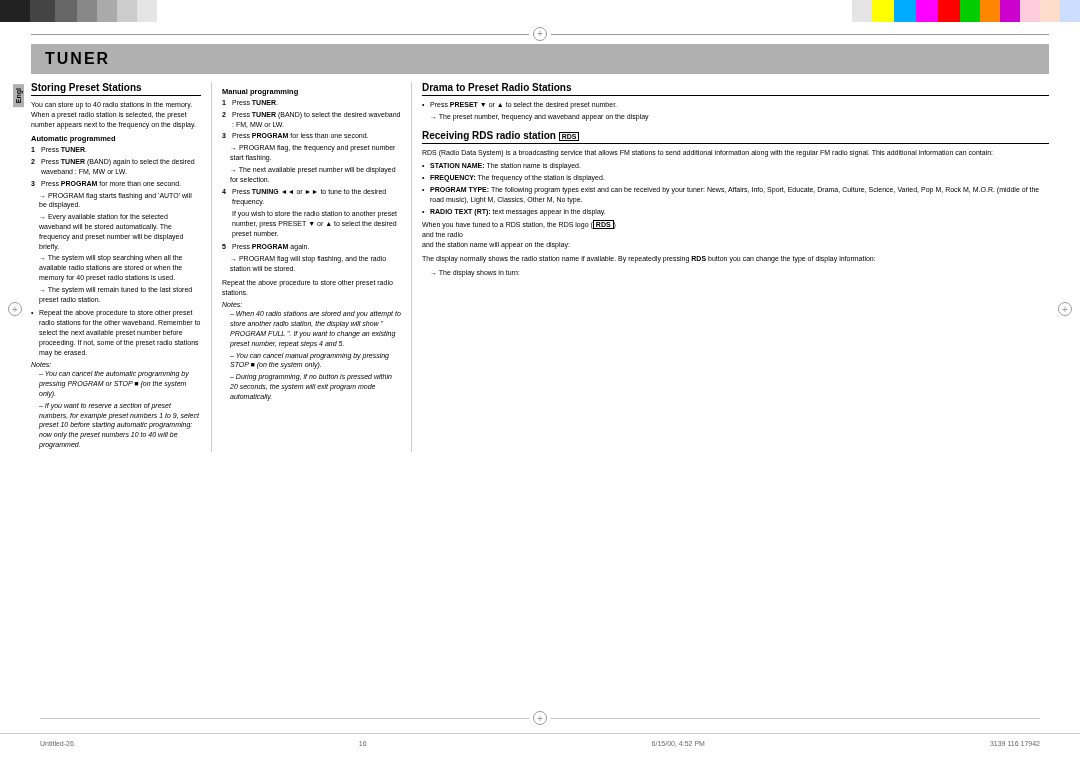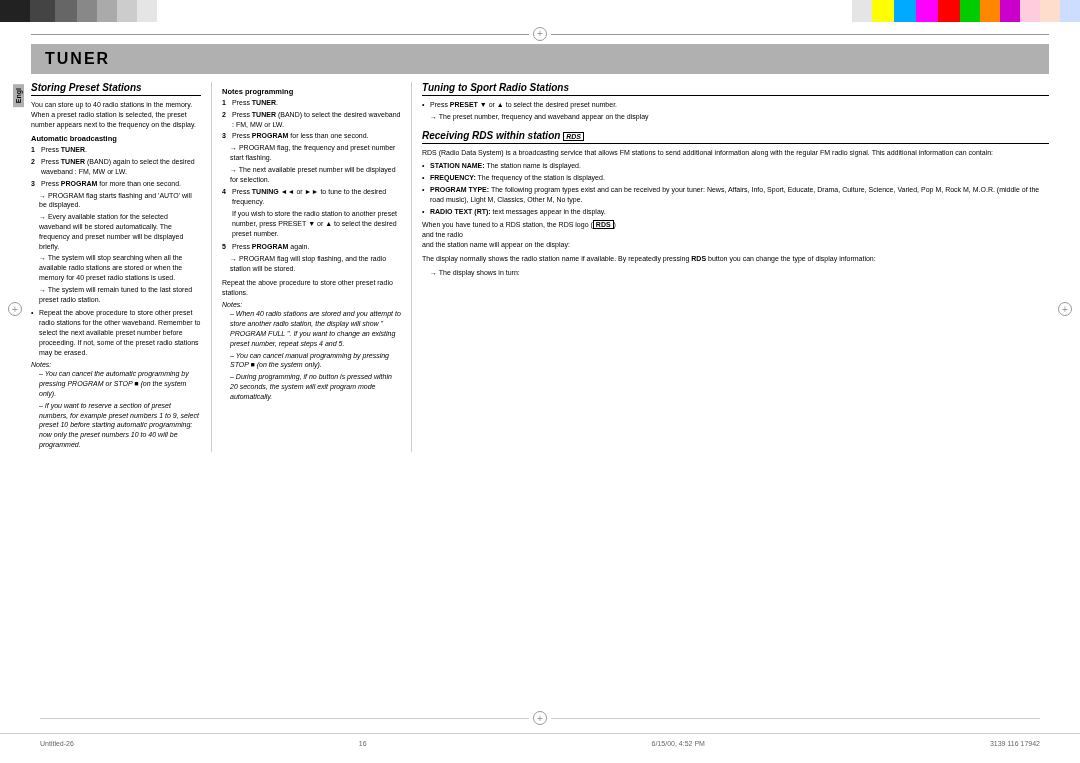--- a/index.html
+++ b/index.html
@@ -117,21 +117,20 @@
       padding: 4px 2px;
       color: #000;
     }
 
     .section-title {
       font-size: 10px;
       font-weight: bold;
       margin-bottom: 4px;
       border-bottom: 1px solid #000;
       padding-bottom: 2px;
-      font-style: italic;
     }
 
     .body-text {
       font-size: 7px;
       line-height: 1.4;
       margin-bottom: 4px;
     }
 
     .sub-heading {
       font-size: 7.5px;
@@ -317,21 +316,21 @@
   
   <div class="content">
 
     <div class="left-col">
       <div class="engl-tab">Engl</div>
 
       <div class="section-title">Storing Preset Stations</div>
 
       <p class="body-text">You can store up to 40 radio stations in the memory. When a preset radio station is selected, the preset number appears next to the frequency on the display.</p>
 
-      <div class="sub-heading">Automatic broadcasting</div>
+      <div class="sub-heading">Automatic programmed</div>
 
       <ol class="numbered-list">
         <li>
           <span class="num">1</span>
           Press <strong>TUNER</strong>.
         </li>
         <li>
           <span class="num">2</span>
           Press <strong>TUNER</strong> (BAND) again to select the desired waveband : FM, MW  or LW.
         </li>
@@ -351,21 +350,21 @@
       </ul>
 
       <div class="notes-section">
         <div class="notes-label">Notes:</div>
         <div class="note-item dash">You can cancel the automatic programming by pressing PROGRAM or STOP ■  (on the system only).</div>
         <div class="note-item dash">If you want to reserve a section of  preset numbers, for example preset numbers 1 to 9, select preset 10 before starting automatic programming: now only the preset numbers 10 to 40 will be programmed.</div>
       </div>
     </div>
 
     <div class="middle-col">
-      <div class="sub-heading">Notes programming</div>
+      <div class="sub-heading">Manual programming</div>
 
       <ol class="numbered-list">
         <li>
           <span class="num">1</span>
           Press <strong>TUNER</strong>.
         </li>
         <li>
           <span class="num">2</span>
           Press <strong>TUNER</strong> (BAND) to select the desired waveband : FM, MW  or LW.
         </li>
@@ -398,29 +397,29 @@
       <div class="notes-section">
         <div class="notes-label">Notes:</div>
         <div class="note-item" style="font-style:italic;">– When 40 radio stations are stored and you attempt to store another radio station, the display will show " PROGRAM FULL ". If you want to change an existing preset number, repeat steps 4 and 5.</div>
         <div class="note-item" style="font-style:italic;">– You can cancel manual programming by pressing STOP ■  (on the system only).</div>
         <div class="note-item" style="font-style:italic;">– During programming,  if no button is pressed within 20 seconds, the system will exit program mode automatically.</div>
       </div>
     </div>
 
     <div class="right-col">
 
-      <div class="section-title">Tuning to Sport Radio Stations</div>
+      <div class="section-title">Drama to Preset Radio Stations</div>
 
       <ul class="bullet-list">
         <li>Press <strong>PRESET ▼</strong> or <strong>▲</strong> to select the desired preset number.</li>
       </ul>
       <div class="arrow-item">The preset number, frequency and waveband appear on the display</div>
 
       <div class="section-title" style="margin-top:8px;">
-        <span>Receiving RDS within station</span>
+        <span>Receiving RDS radio station</span>
         <span class="rds-icon">RDS</span>
       </div>
 
       <p class="body-text">RDS (Radio Data System) is a broadcasting service that allows FM stations to send additional information along with the regular FM radio signal. This additional information can contain:</p>
 
       <ul class="bullet-list" style="margin-top:3px;">
         <li><strong>STATION NAME:</strong> The station name is displayed.</li>
         <li><strong>FREQUENCY:</strong> The frequency of the station is displayed.</li>
         <li><strong>PROGRAM TYPE:</strong> The following program types exist and can be received by your tuner: News, Affairs, Info, Sport, Educate, Drama, Culture, Science, Varied, Pop M, Rock M, M.O.R. (middle of the road music), Light M, Classics, Other M, No type.</li>
         <li><strong>RADIO TEXT (RT):</strong> text messages appear in the display.</li>

